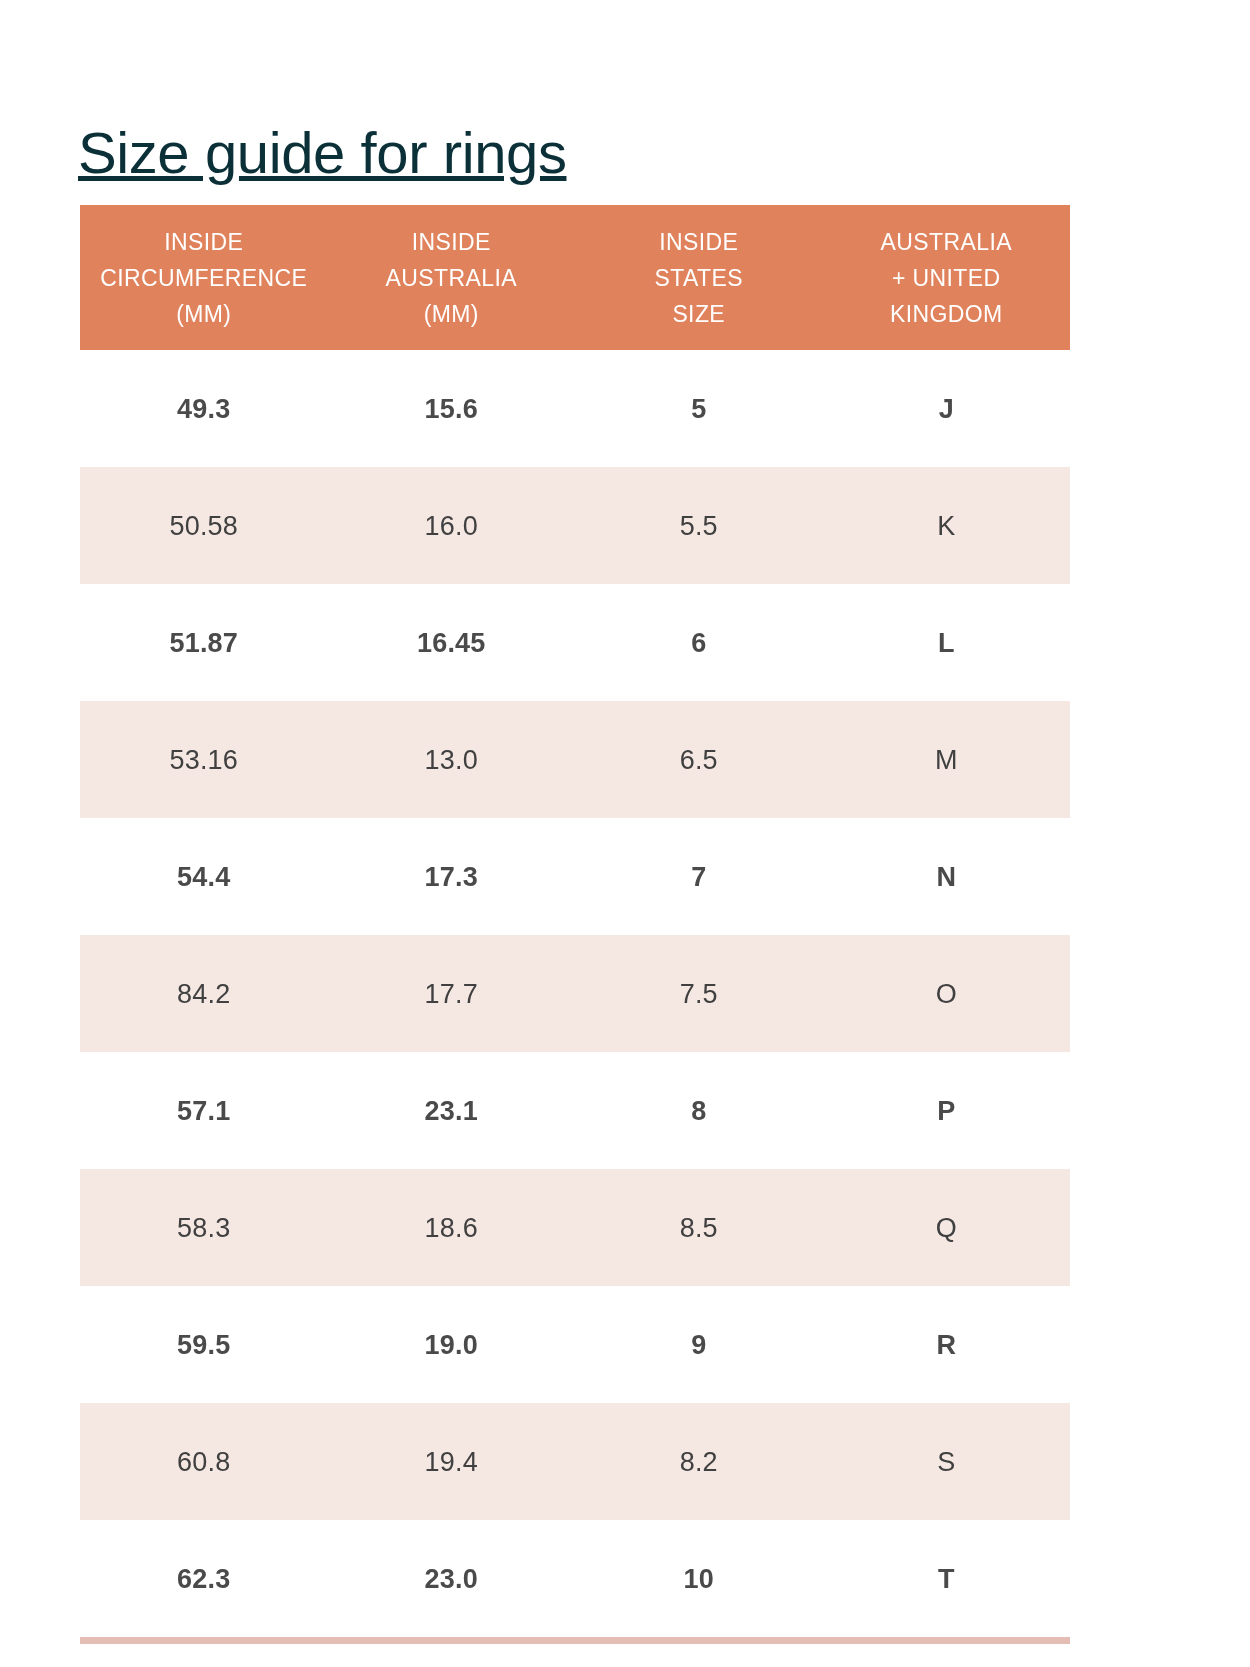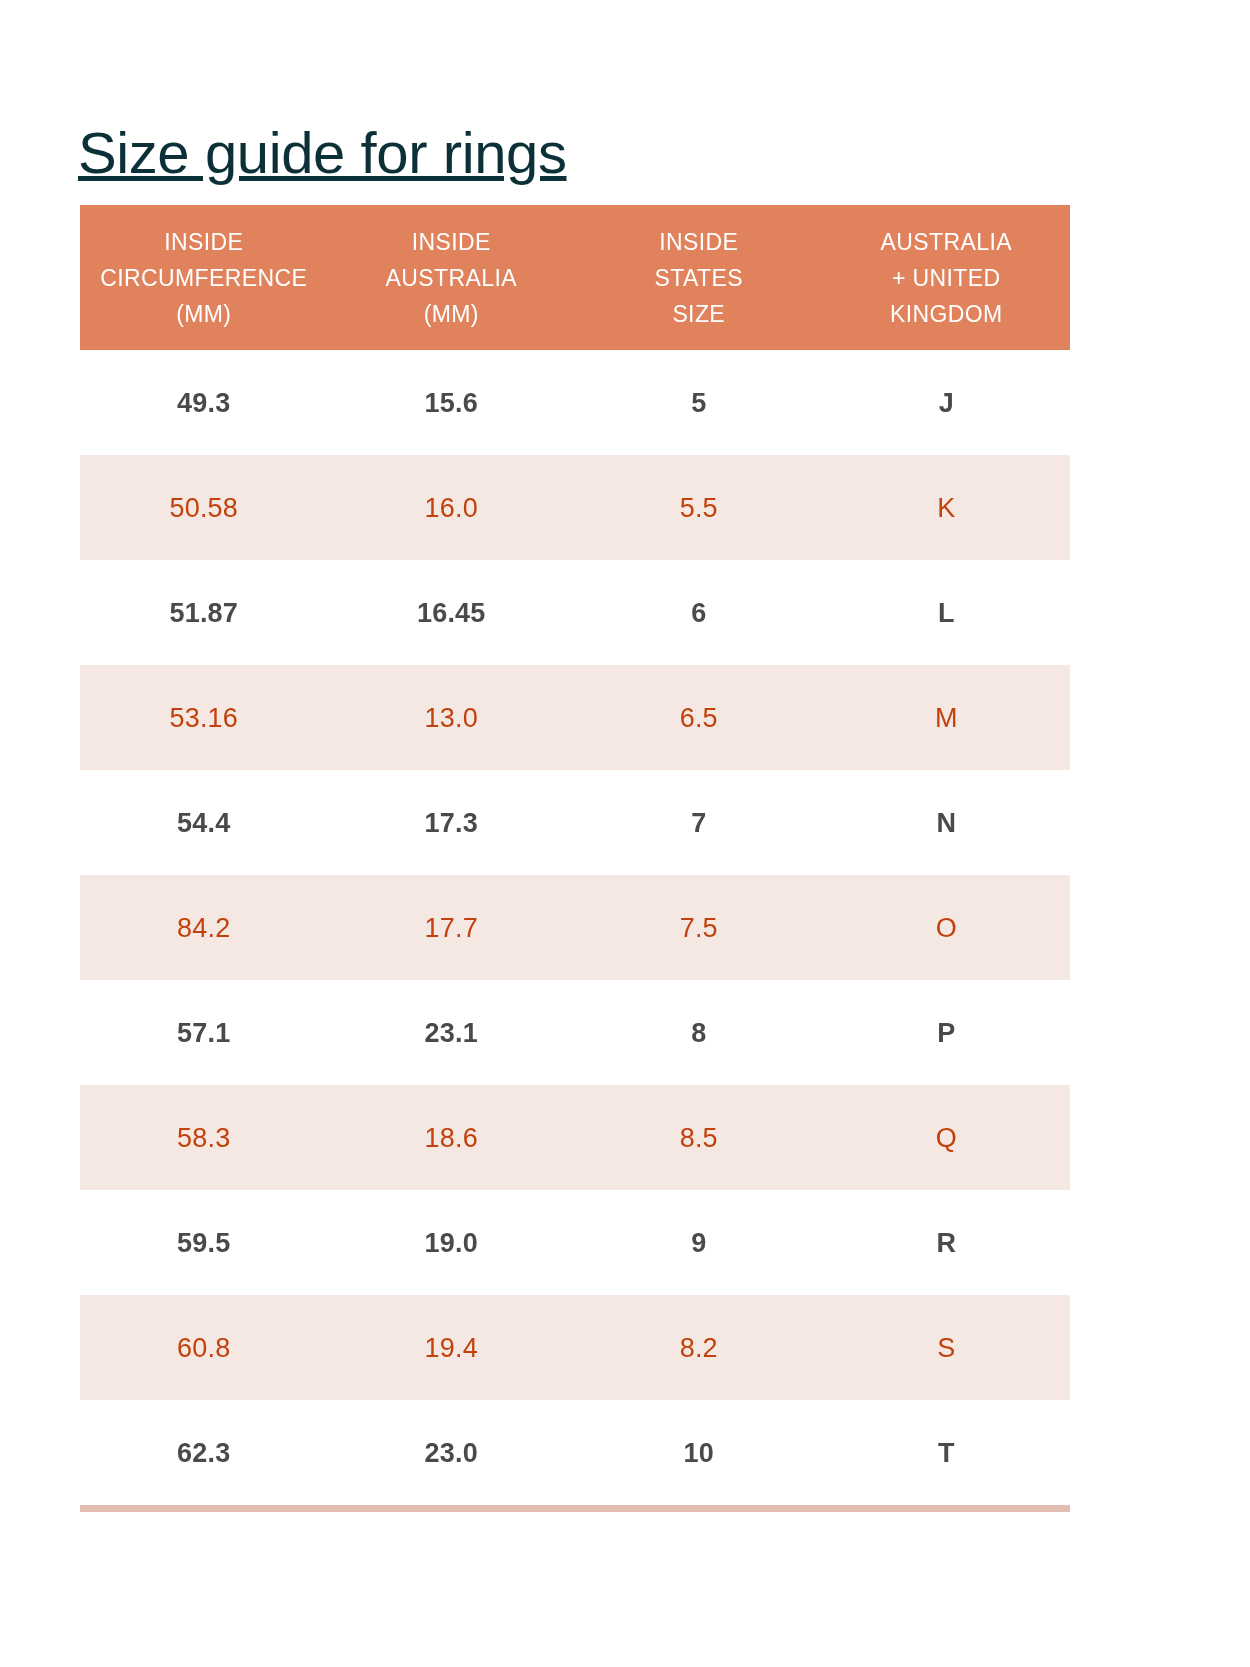--- a/index.html
+++ b/index.html
@@ -68,34 +68,34 @@
     letter-spacing: 0.4px;
     padding: 0 6px;
   }
   thead th .hdr-line {
     display: block;
     white-space: nowrap;
   }
 
   
   tbody tr {
-    height: 105px;
+    height: 117px;
   }
   tbody tr.row-odd {
     background: #ffffff;
   }
   tbody tr.row-even {
     background: #f5e8e3;
   }
   tbody tr.row-odd td {
     color: #4a4a4a;
     font-weight: 700;
   }
   tbody tr.row-even td {
-    color: #c2410c;
+    color: #404040;
     font-weight: 400;
   }
   tbody td {
     font-size: 27px;
     line-height: 34px;
     letter-spacing: 0.2px;
   }
 
   .table-bottom-rule {
     width: 990px;

